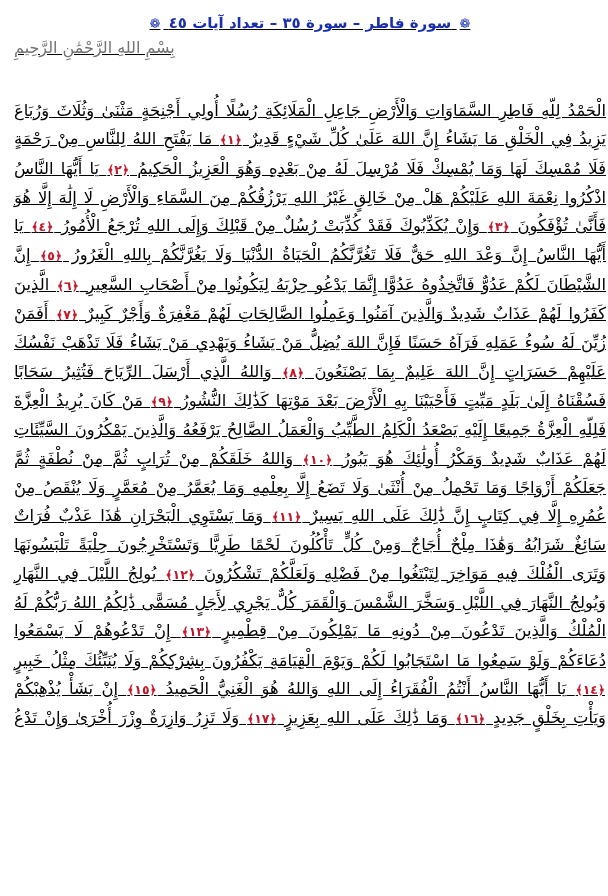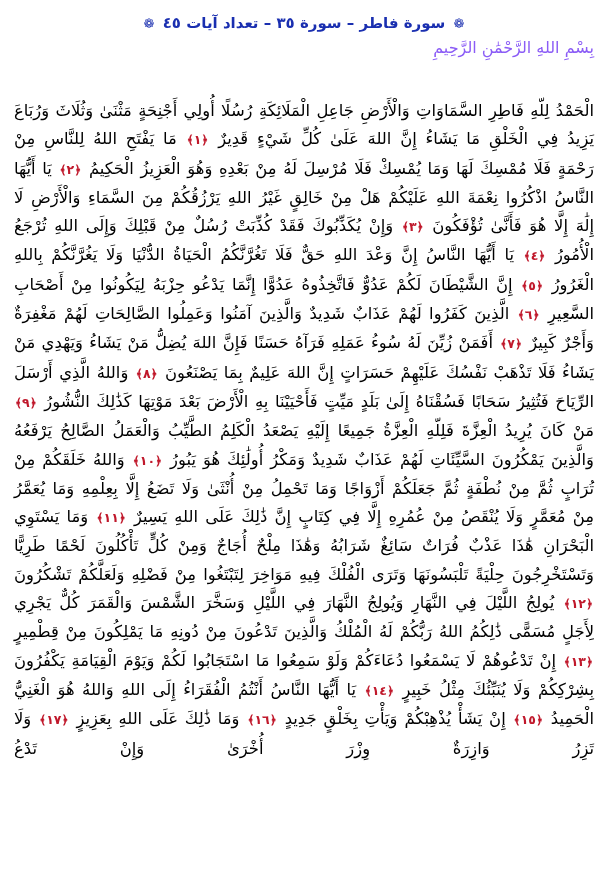--- a/index.html
+++ b/index.html
@@ -12,42 +12,43 @@
     height: 896px;
     font-family: "DejaVu Sans", "Liberation Sans", sans-serif;
     color: #000000;
     overflow: hidden;
   }
   .page {
     position: relative;
     width: 608px;
     height: 865px;
     box-sizing: border-box;
-    padding: 10px 14px 4px 14px;
+    padding: 10px 2px 4px 14px;
     direction: rtl;
+    text-decoration: underline;
   }
   .surah-header {
     text-align: center;
     color: #1a2fb0;
     font-size: 15px;
     font-weight: bold;
     letter-spacing: 0px;
     margin: 4px 0 2px 0;
     direction: rtl;
   }
   .surah-header .orn {
     color: #1a2fb0;
     font-size: 13px;
     padding: 0 3px;
   }
   .basmala {
-    text-align: right;
+    text-align: left;
     font-size: 16px;
     margin: 6px 0 6px 0;
-    color: #8b5cf6;
+    color: #737373;
     direction: rtl;
   }
   .body-text {
     direction: rtl;
     text-align: justify;
     text-align-last: justify;
     font-size: 16.4px;
     line-height: 28.3px;
     color: #000000;
     word-spacing: 1px;

